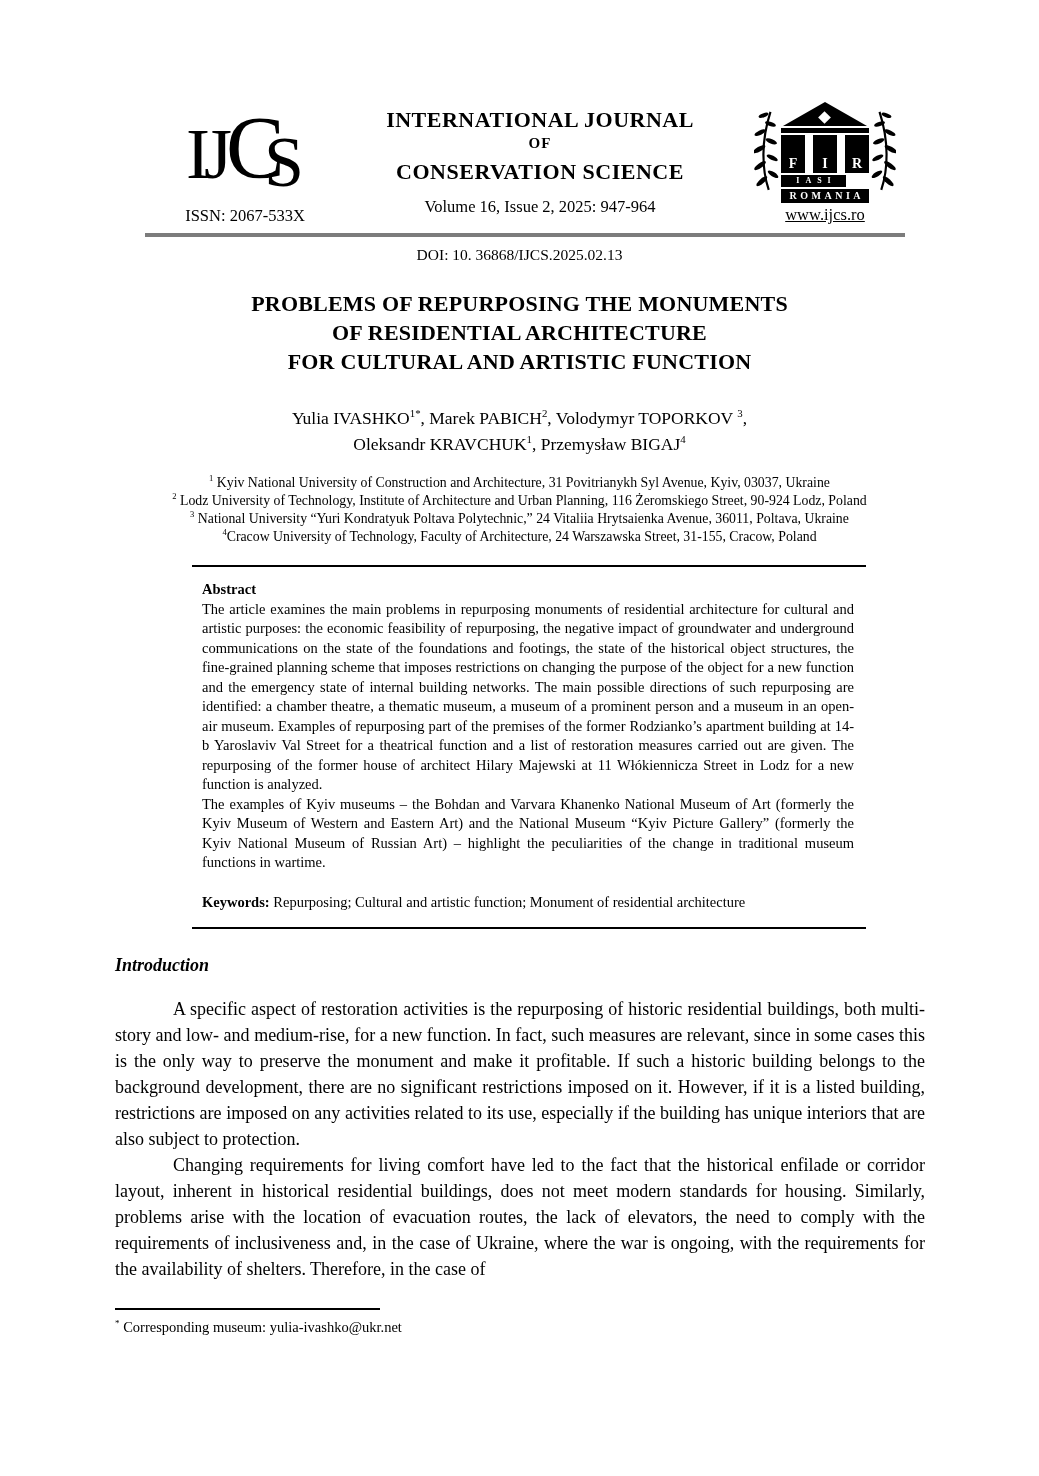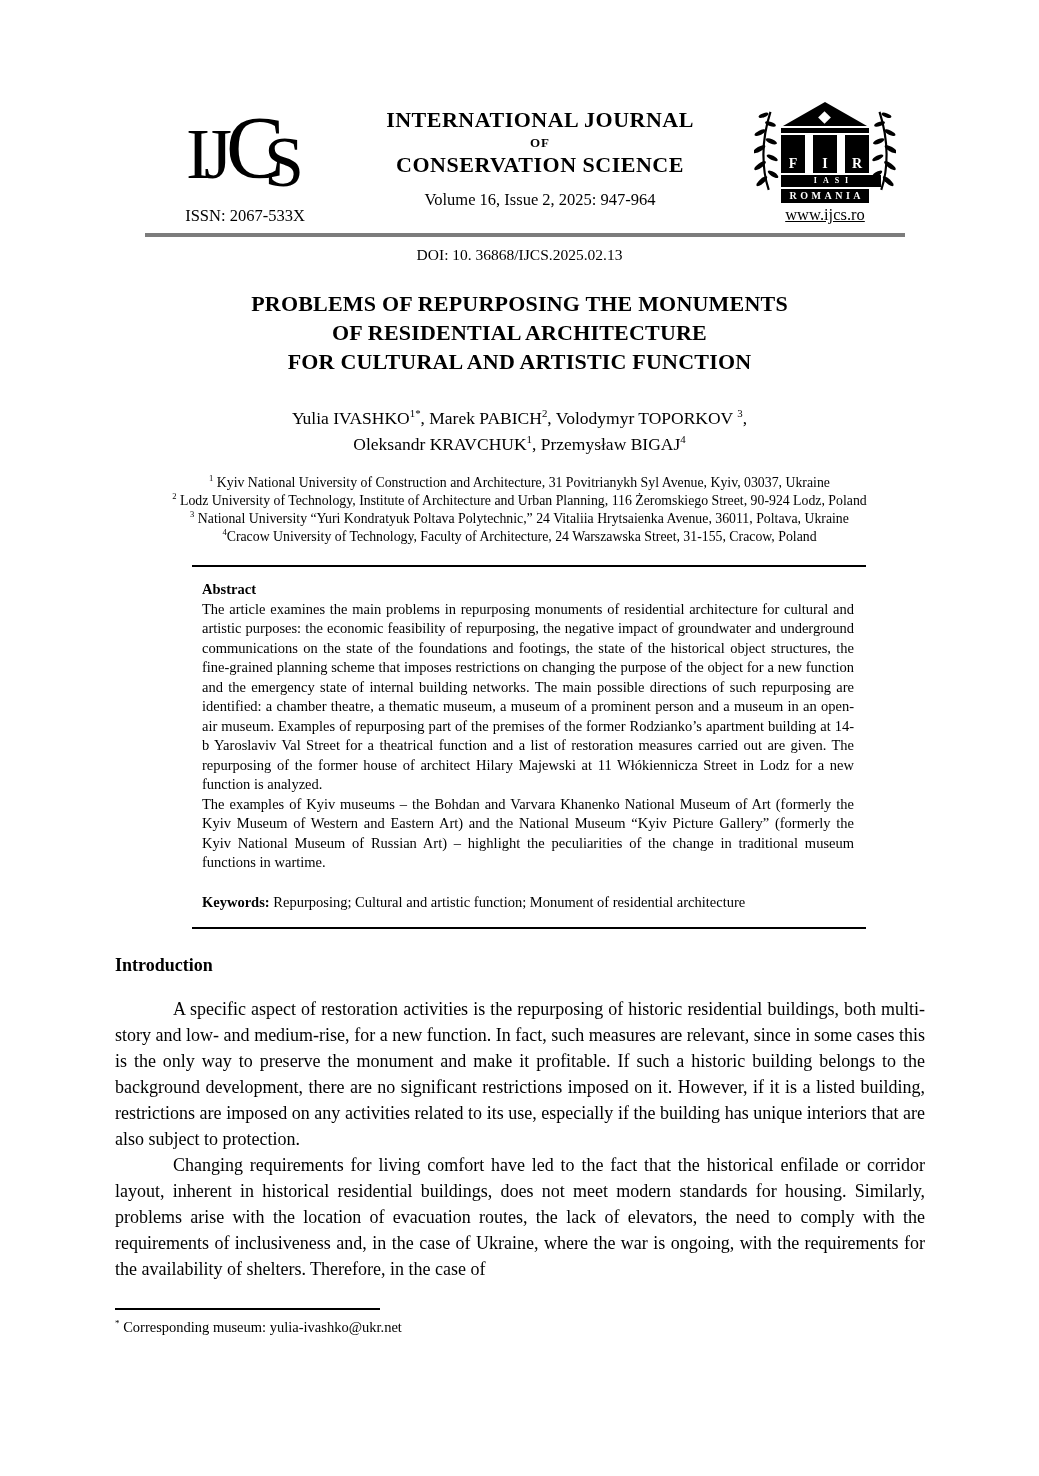--- a/index.html
+++ b/index.html
@@ -28,34 +28,34 @@
   .ijcs-logo { position: relative; width: 170px; height: 104px; margin: 0 auto; }
   .ijcs-logo span { position: absolute; line-height: 1; font-family: "Liberation Serif", serif; }
   .l-i { left: 26px; top: 16px; font-size: 72px; }
   .l-j { left: 44px; top: 16px; font-size: 72px; }
   .l-c { left: 66px; top: 2px;  font-size: 88px; }
   .l-s { left: 104px; top: 24px; font-size: 72px; }
 
   .issn { font-size: 16.5px; margin-top: 0px; white-space: nowrap; }
 
   .jt-big { font-size: 22px; font-weight: bold; letter-spacing: 0.5px; line-height: 1.12; white-space: nowrap; }
-  .jt-of  { font-size: 13px; font-weight: bold; margin: 2px 0 2px 0; letter-spacing: 1px; }
+  .jt-of  { font-size: 15px; font-weight: bold; margin: 2px 0 8px 0; letter-spacing: 1px; }
   .volume { font-size: 16.5px; margin-top: 13px; }
 
   .emblem { display: flex; justify-content: center; align-items: flex-start; height: 98px; gap: 1px; }
   .laurel { width: 26px; height: 96px; }
   .laurel.right { transform: scaleX(-1); }
 
   .temple { width: 88px; }
   .pediment { width: 0; height: 0; margin: 0 auto; border-left: 42px solid transparent; border-right: 42px solid transparent; border-bottom: 24px solid #000; position: relative; }
   .pediment .diamond { position: absolute; left: -5px; top: 11px; width: 9px; height: 9px; background: #fff; transform: rotate(45deg); }
   .architrave { width: 88px; height: 5px; background: #000; margin-top: 2px; }
   .columns { display: flex; justify-content: space-between; height: 38px; margin-top: 2px; }
   .columns .col { width: 24px; background: #000; color: #fff; display: flex; align-items: flex-end; justify-content: center; font-size: 14px; font-weight: bold; padding-bottom: 1px; }
-  .iasi { width: 100px; height: 12px; background: #000; color: #fff; font-size: 8px; letter-spacing: 6px; text-indent: 6px; line-height: 12px; margin-top: 2px; font-weight: bold; }
+  .iasi { width: 65px; height: 12px; background: #000; color: #fff; font-size: 8px; letter-spacing: 6px; text-indent: 6px; line-height: 12px; margin-top: 2px; font-weight: bold; }
   .romania { width: 88px; height: 14px; background: #000; color: #fff; font-size: 10px; letter-spacing: 3.5px; text-indent: 3.5px; line-height: 14px; margin-top: 2px; font-weight: bold; }
   .website { display: inline-block; margin-top: 5px; font-size: 16.5px; color: #000; text-decoration: underline; }
 
   .header-rule { margin: 7px 134px 0 145px; height: 4px; background: #7c7c7c; }
   .doi { text-align: center; font-size: 15.5px; margin-top: 9px; }
 
   
   .article-title { text-align: center; font-size: 22px; font-weight: bold; line-height: 29px; margin-top: 25px; letter-spacing: 0.2px; }
   .authors { text-align: center; font-size: 17.5px; line-height: 26px; margin-top: 29px; }
   sup { font-size: 62%; vertical-align: super; line-height: 0; }
@@ -67,21 +67,21 @@
 
   
   .abstract { margin: 13px 0 0 202px; width: 652px; font-size: 14.5px; line-height: 19.5px; }
   .abstract-heading { font-weight: bold; }
   .abstract p { margin: 0; text-align: justify; }
   .keywords { margin-top: 20px; text-align: left; }
   .keywords .kw-label { font-weight: bold; }
 
   
   .body-section { margin: 26px 114px 0 115px; }
-  .section-heading { font-size: 18px; font-weight: bold; margin: 0 0 20px 0; }
+  .section-heading { font-size: 18px; font-weight: bold; margin: 0 0 20px 0; font-style: italic; }
   .body-section p { margin: 0; font-size: 18px; line-height: 26px; text-align: justify; text-indent: 58px; }
 
   
   .footnote { position: absolute; top: 1308px; left: 115px; width: 480px; }
   .footnote-rule { border: none; border-top: 2px solid #000; width: 265px; margin: 0; }
   .footnote p { font-size: 14.5px; margin: 9px 0 0 0; }
 </style>
 </head>
 <body>
 

